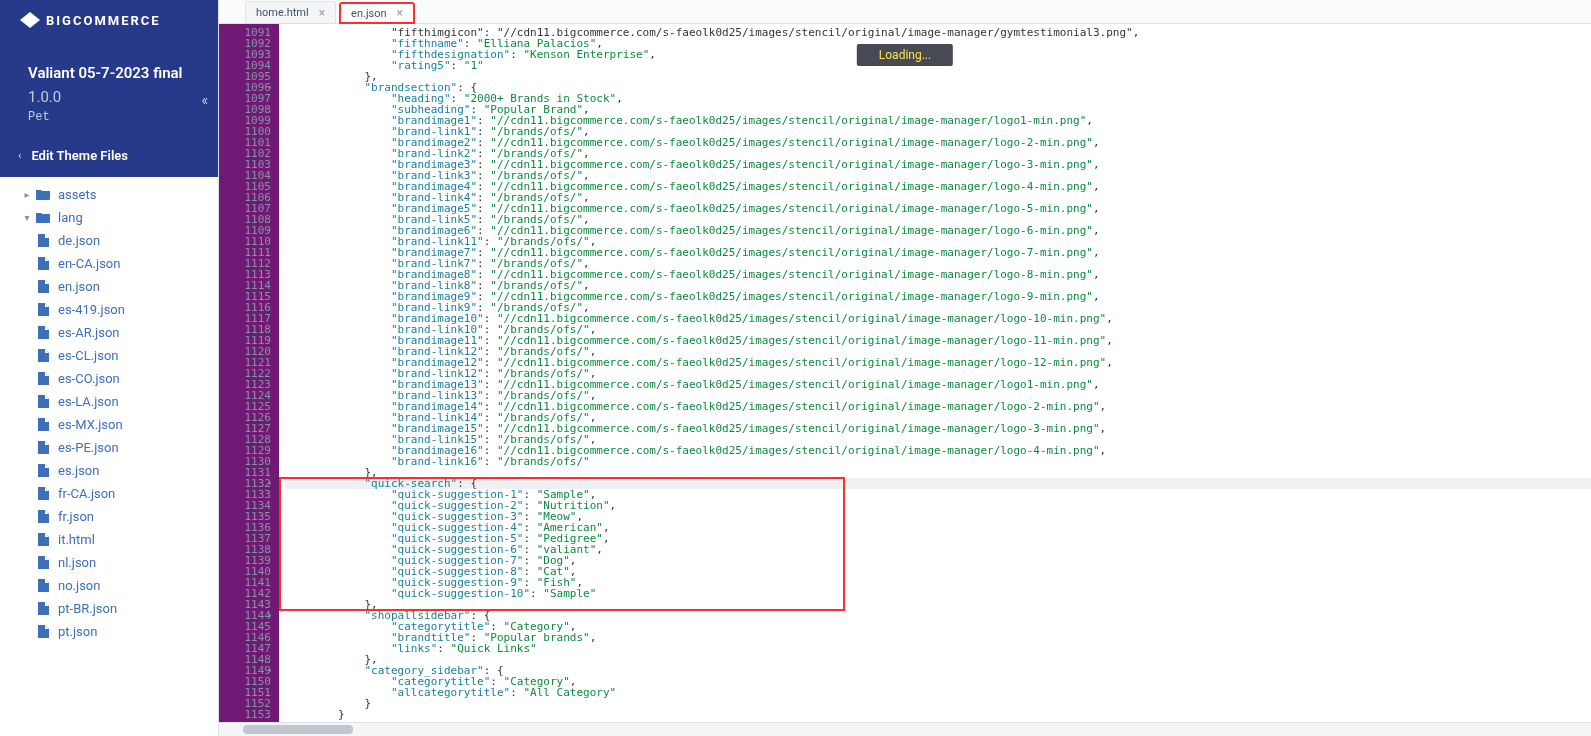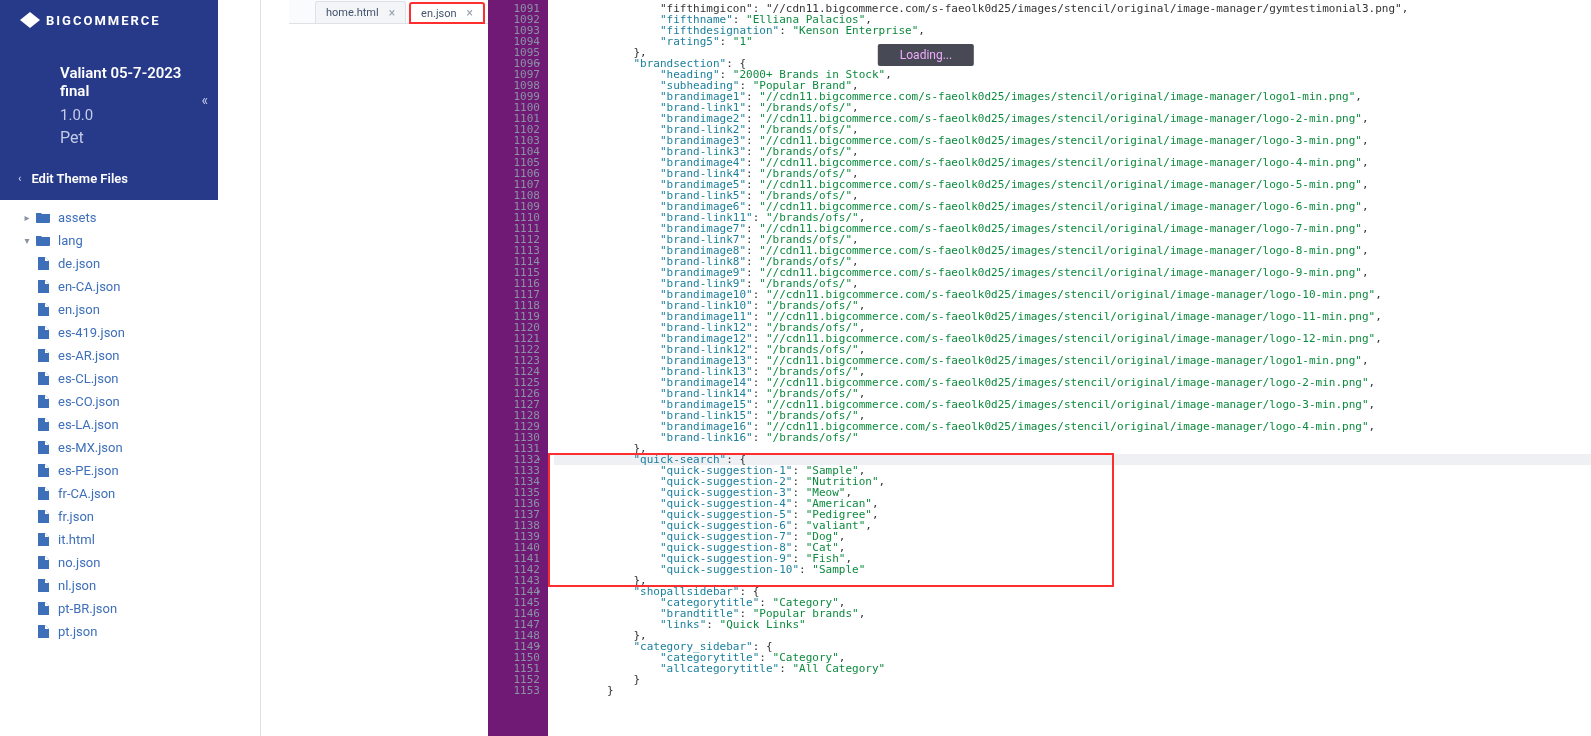--- a/index.html
+++ b/index.html
@@ -1,58 +1,58 @@
 <!DOCTYPE html>
 <html><head>
 <meta charset="utf-8">
 <style>
 * { margin:0; padding:0; box-sizing:border-box; }
 body { font-family: -apple-system, BlinkMacSystemFont, "Segoe UI", Roboto, sans-serif; font-size:13px; color:#313440; background:#fff; overflow:hidden; }
-.app { display:flex; width:1591px; height:736px;gap:42px; }
+.app { display:flex; width:1591px; height:736px; }
 
 
 .sidebar { width:218px; background:#273a8a; color:#fff; display:flex; flex-direction:column; position:relative; }
 .logo { height:40px; display:flex; align-items:center; padding:0 20px; color:#fff; letter-spacing:2px; font-weight:700; font-size:13px; }
 .logo svg { margin-right:6px; }
-.proj { padding:24px 20px 10px 28px;margin-left:32px; }
+.proj { padding:24px 20px 10px 28px; }
 .proj-title { font-size:15px; font-weight:600; color:#fff; margin-bottom:6px; }
 .proj-ver { font-size:15px; color:#c4cbe6; margin-bottom:4px; }
-.proj-type { font-size:16px; color:#c4cbe6; }
+.proj-type { font-size:12px; color:#c4cbe6;font-family:Liberation Mono, monospace; }
 .collapse-btn { position:absolute; right:10px; top:92px; color:#c4cbe6; font-size:14px; cursor:pointer; }
 .nav-item { display:flex; align-items:center; padding:14px 18px; font-weight:600; color:#fff; cursor:pointer; }
 .nav-item .chev { margin-right:10px; font-size:11px; color:#c4cbe6; }
 .tree { background:#fff; color:#253858; overflow-y:auto; flex:1; padding-top:6px; }
 .tree-row { display:flex; align-items:center; height:23px; padding-left:20px; cursor:pointer; font-size:13px; color:#3e6fb9; }
 .tree-row.lvl2 { padding-left:36px; }
 .folder-ic, .file-ic { width:14px; height:12px; margin-right:8px; display:inline-flex; align-items:center; justify-content:center; }
 .folder-ic svg { fill:#3e6fb9; }
 .file-ic svg { fill:#3e6fb9; }
 .expander { width:14px; text-align:center; font-size:10px; color:#8993a4; margin-right:2px; }
 
 
-.main { flex:1; display:flex; flex-direction:row; background:#fff; border-left:1px solid #dfe1e6; position:relative;padding-left:28px; }
+.main { flex:1; display:flex; flex-direction:column; background:#fff; border-left:1px solid #dfe1e6; position:relative; }
 .tabbar { display:flex; height:24px; background:#fafbfc; border-bottom:1px solid #dfe1e6; padding-left:26px; align-items:flex-end; }
 .tab { display:flex; align-items:center; height:22px; padding:0 10px; background:#f4f5f7; border:1px solid #dfe1e6; border-bottom:none; margin-right:3px; font-size:11px; color:#42526e; cursor:pointer; border-radius:3px 3px 0 0; }
 .tab.active { background:#fff; border-bottom:1px solid #fff; position:relative; top:1px; }
 .tab .x { margin-left:10px; color:#97a0af; font-size:12px; cursor:pointer; }
 .tab.hl { border:2px solid #ff2e2e; }
 
 .editor { flex:1; display:flex; overflow:hidden; font-family: Consolas, Monaco, monospace; font-size:11px; line-height:11px; }
 .gutter { width:60px; text-align:right; background:#701a75; color:#8993a4; padding:3px 8px 3px 0; user-select:none; }
 .gutter div { height:11px; }
 .gutter .fold { position:relative; }
 .gutter .fold::after { content:"▾"; position:absolute; right:-1px; font-size:8px; color:#8993a4; }
 .code { flex:1; padding:3px 0 3px 6px; white-space:pre; color:#333; overflow:auto; position:relative; }
 .code .ln { height:11px; }
 .code .ln.hl-bg { background:#eef0f4; }
 .k { color:#1a7f9c; } 
 .s { color:#0d8a3e; } 
 .p { color:#333; }    
 .hl-box { position:absolute; border:2px solid #ff2e2e; pointer-events:none; }
-.toast { position:absolute; left:50%; transform:translateX(-50%); top:44px; background:#474a55; color:#f0abfc; padding:4px 22px; font-size:12px; border-radius:2px; }
+.toast { position:absolute; left:50%; transform:translateX(-50%); top:44px; background:#474a55; color:#fde047; padding:4px 22px; font-size:12px; border-radius:2px; }
 
 .hscroll { height:14px; background:#f4f5f7; border-top:1px solid #dfe1e6; position:relative; }
 .hscroll .thumb { position:absolute; left:24px; top:2px; height:9px; width:110px; background:#c1c7d0; border-radius:4px; }
 </style>
 </head>
 <body>
 
 <div class="app">
   <aside class="sidebar">
     <div class="logo">
@@ -180,20 +180,29 @@
           </span>
           <span>es-PE.json</span>
         </div>
         <div class="tree-row lvl2">
           <span class="file-ic">
             <svg width="11" height="13" viewBox="0 0 11 13">
               <path d="M0 0h7l4 4v9H0Z"></path>
               <path d="M7 0v4h4" fill="#fff"></path>
             </svg>
           </span>
+          <span>es.json</span>
+        </div>
+        <div class="tree-row lvl2">
+          <span class="file-ic">
+            <svg width="11" height="13" viewBox="0 0 11 13">
+              <path d="M0 0h7l4 4v9H0Z"></path>
+              <path d="M7 0v4h4" fill="#fff"></path>
+            </svg>
+          </span>
           <span>fr-CA.json</span>
         </div>
         <div class="tree-row lvl2">
           <span class="file-ic">
             <svg width="11" height="13" viewBox="0 0 11 13">
               <path d="M0 0h7l4 4v9H0Z"></path>
               <path d="M7 0v4h4" fill="#fff"></path>
             </svg>
           </span>
           <span>fr.json</span>
@@ -207,30 +216,30 @@
           </span>
           <span>it.html</span>
         </div>
         <div class="tree-row lvl2">
           <span class="file-ic">
             <svg width="11" height="13" viewBox="0 0 11 13">
               <path d="M0 0h7l4 4v9H0Z"></path>
               <path d="M7 0v4h4" fill="#fff"></path>
             </svg>
           </span>
+          <span>nl.json</span>
+        </div>
+        <div class="tree-row lvl2">
+          <span class="file-ic">
+            <svg width="11" height="13" viewBox="0 0 11 13">
+              <path d="M0 0h7l4 4v9H0Z"></path>
+              <path d="M7 0v4h4" fill="#fff"></path>
+            </svg>
+          </span>
           <span>no.json</span>
-        </div>
-        <div class="tree-row lvl2">
-          <span class="file-ic">
-            <svg width="11" height="13" viewBox="0 0 11 13">
-              <path d="M0 0h7l4 4v9H0Z"></path>
-              <path d="M7 0v4h4" fill="#fff"></path>
-            </svg>
-          </span>
-          <span>nl.json</span>
         </div>
         <div class="tree-row lvl2">
           <span class="file-ic">
             <svg width="11" height="13" viewBox="0 0 11 13">
               <path d="M0 0h7l4 4v9H0Z"></path>
               <path d="M7 0v4h4" fill="#fff"></path>
             </svg>
           </span>
           <span>pt-BR.json</span>
         </div>

